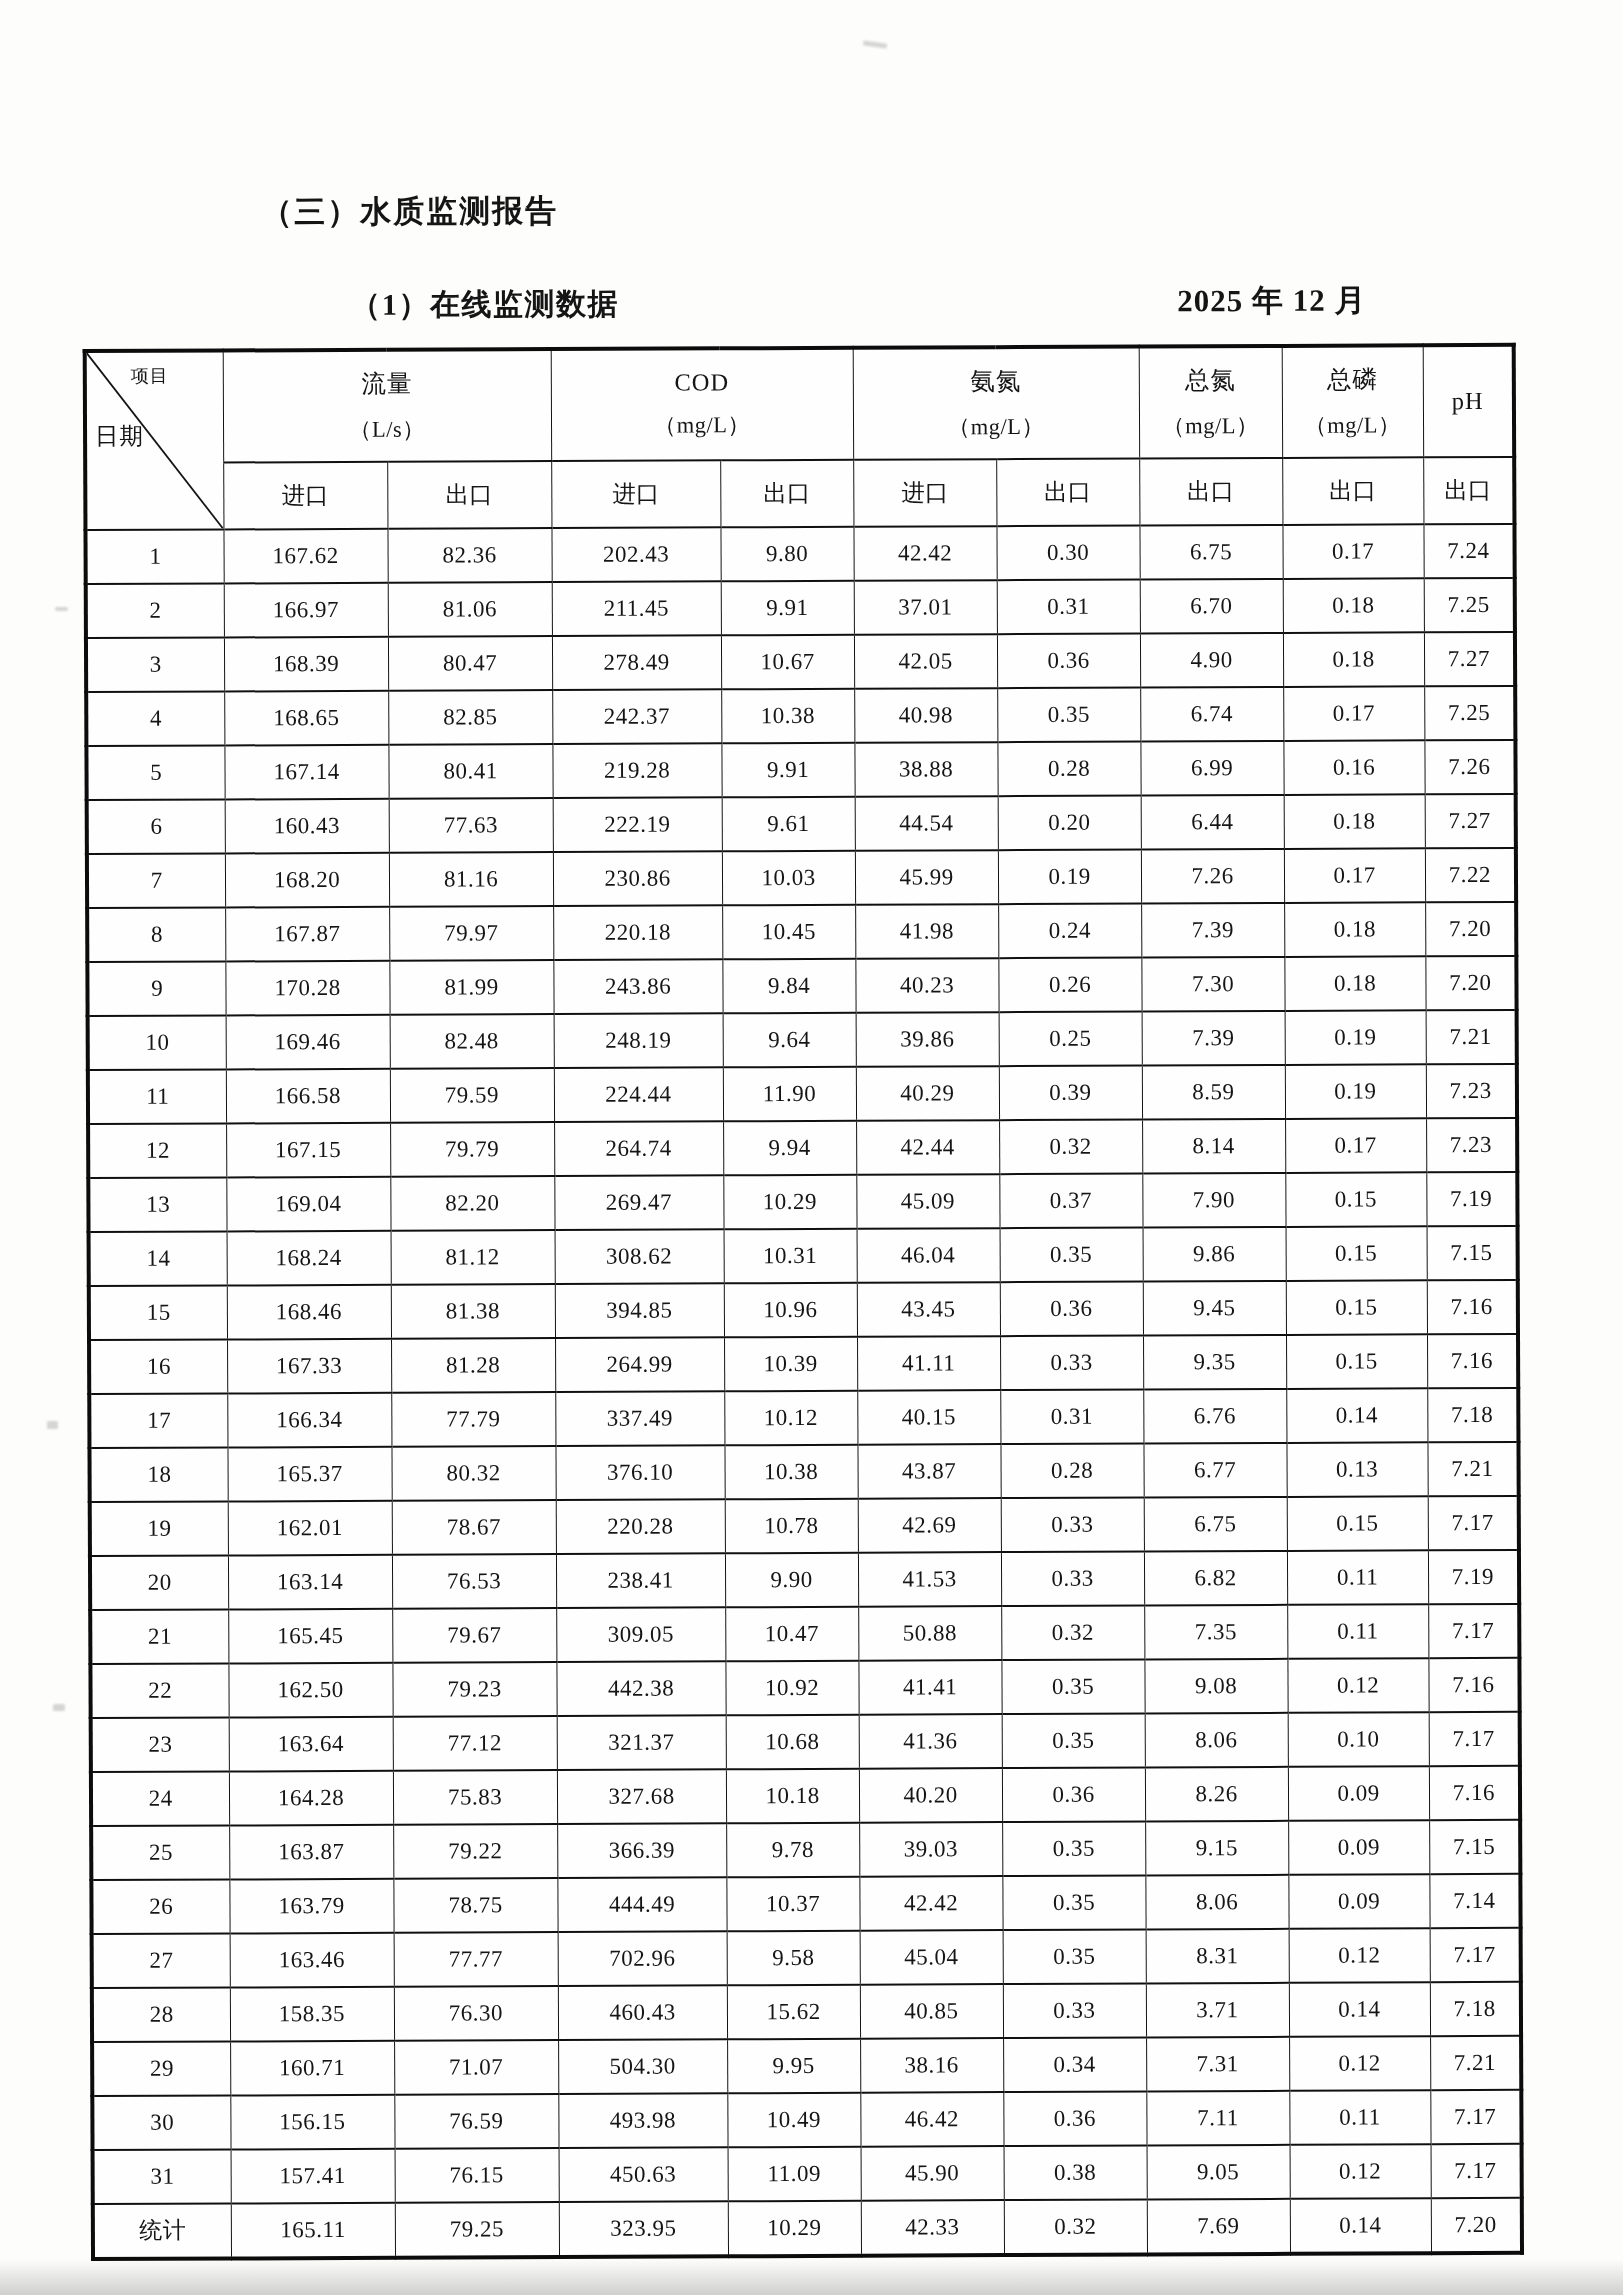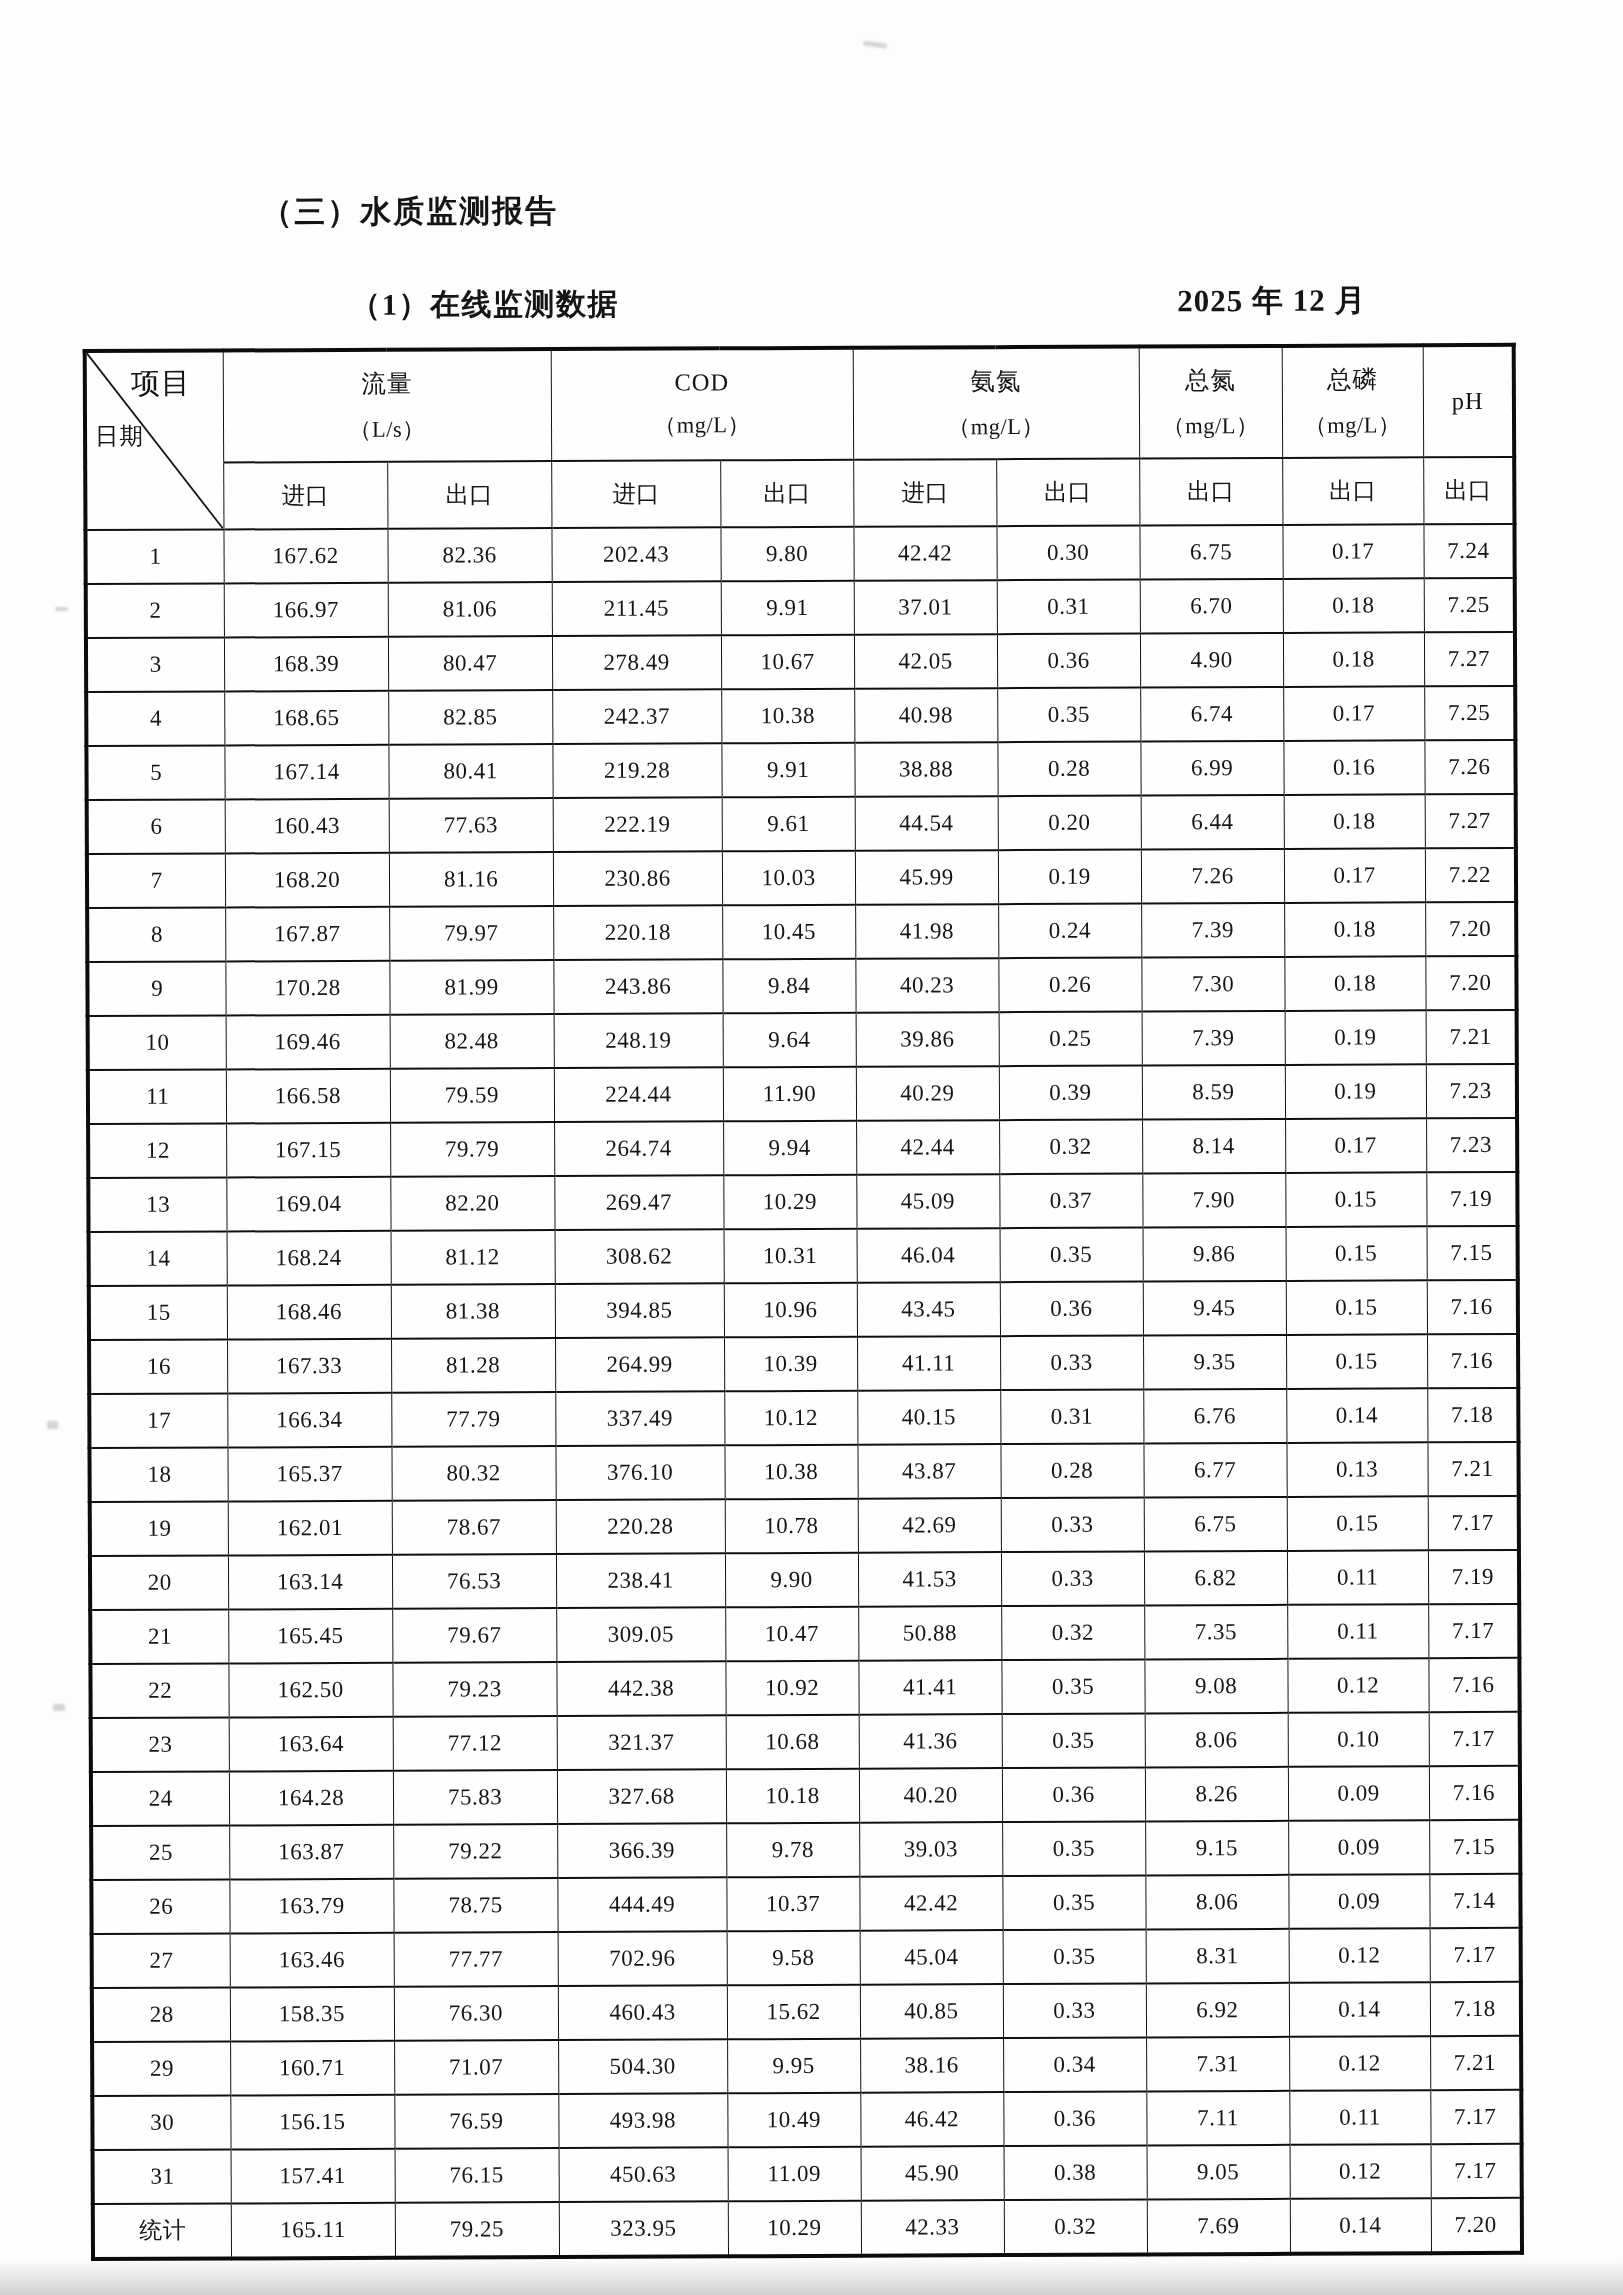--- a/index.html
+++ b/index.html
@@ -43,21 +43,21 @@
   }
   tr.group-row th{height:109px;}
   tr.sub-row td{height:65px;font-size:23.5px;text-align:center;}
   tbody tr td{height:52px;font-size:23px;letter-spacing:0.5px;}
   .glabel{font-size:24.5px;letter-spacing:1px;}
   .gunit{font-size:22.5px;margin-top:13.3px;letter-spacing:0.5px;}
   .gunit:empty{display:none;}
   td.corner{position:relative;padding:0;}
   td.corner svg{position:absolute;left:0;top:0;width:100%;height:100%;}
   td.corner line{stroke:#141414;stroke-width:3.5;}
-  .corner-top{position:absolute;top:11.2px;left:44px;font-size:29px;letter-spacing:1px;text-align:center;}
+  .corner-top{position:absolute;top:11.2px;left:44px;font-size:18px;letter-spacing:1px;text-align:center;}
   .corner-bottom{position:absolute;bottom:77px;left:8px;font-size:23.5px;letter-spacing:1px;}
   
   .artifact{position:absolute;background:#b5b5b3;border-radius:1.5px;opacity:.55;filter:blur(0.8px);}
   .a1{left:863px;top:42px;width:23.5px;height:5.1px;transform:rotate(8deg);}
   .a2{left:55px;top:607px;width:13.3px;height:3.6px;}
   .a3{left:47px;top:1421px;width:11.2px;height:8.2px;}
   .a4{left:53px;top:1704px;width:12.3px;height:7.2px;}
   .page-bottom-shade{
     position:absolute;left:0;bottom:0;width:100%;height:36px;
     background:linear-gradient(to bottom,rgba(0,0,0,0) 0%,rgba(90,90,88,0.28) 100%);
@@ -465,21 +465,21 @@
           <td>7.17</td>
         </tr>
         <tr>
           <td>28</td>
           <td>158.35</td>
           <td>76.30</td>
           <td>460.43</td>
           <td>15.62</td>
           <td>40.85</td>
           <td>0.33</td>
-          <td>6.92</td>
+          <td>3.71</td>
           <td>0.14</td>
           <td>7.18</td>
         </tr>
         <tr>
           <td>29</td>
           <td>160.71</td>
           <td>71.07</td>
           <td>504.30</td>
           <td>9.95</td>
           <td>38.16</td>

